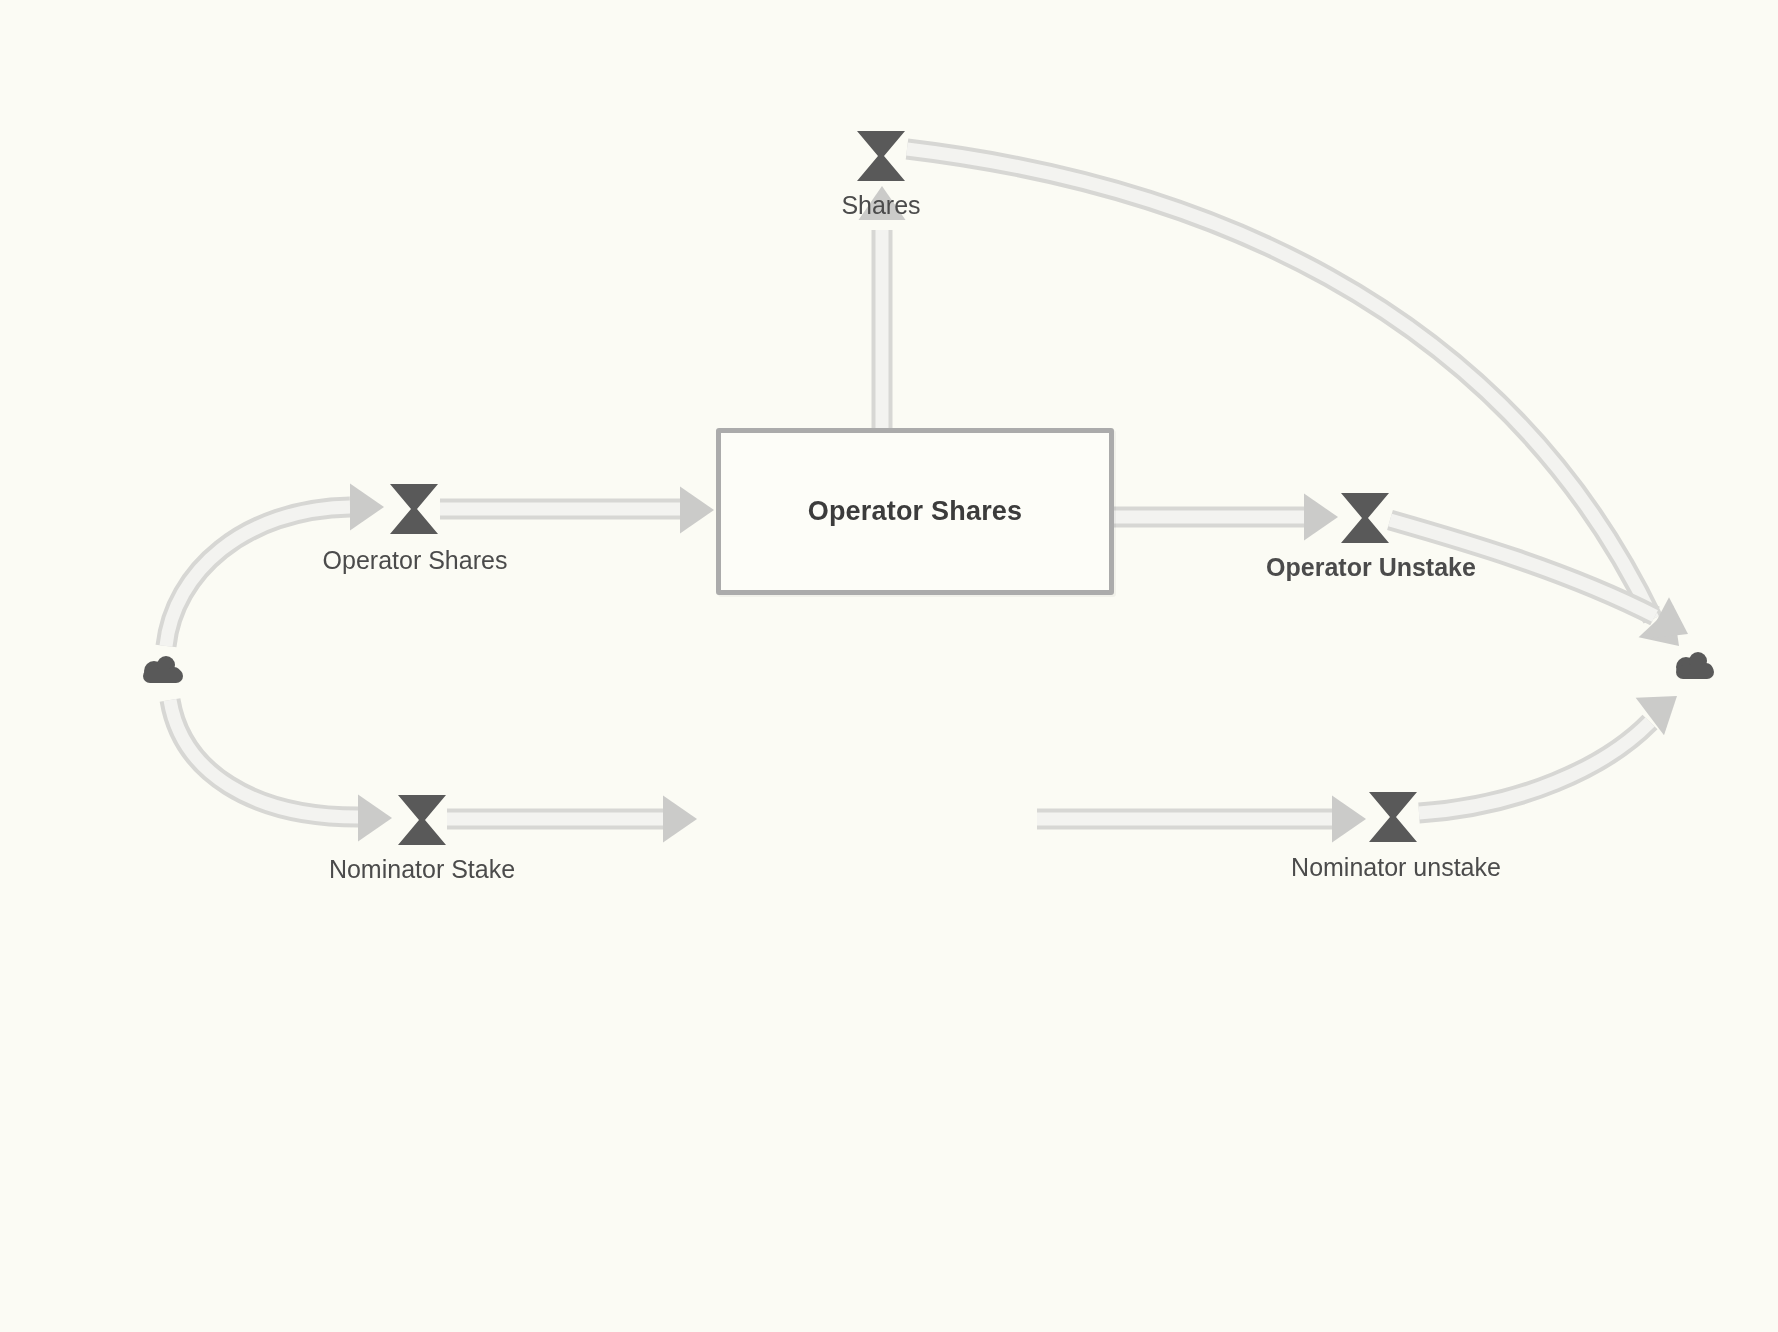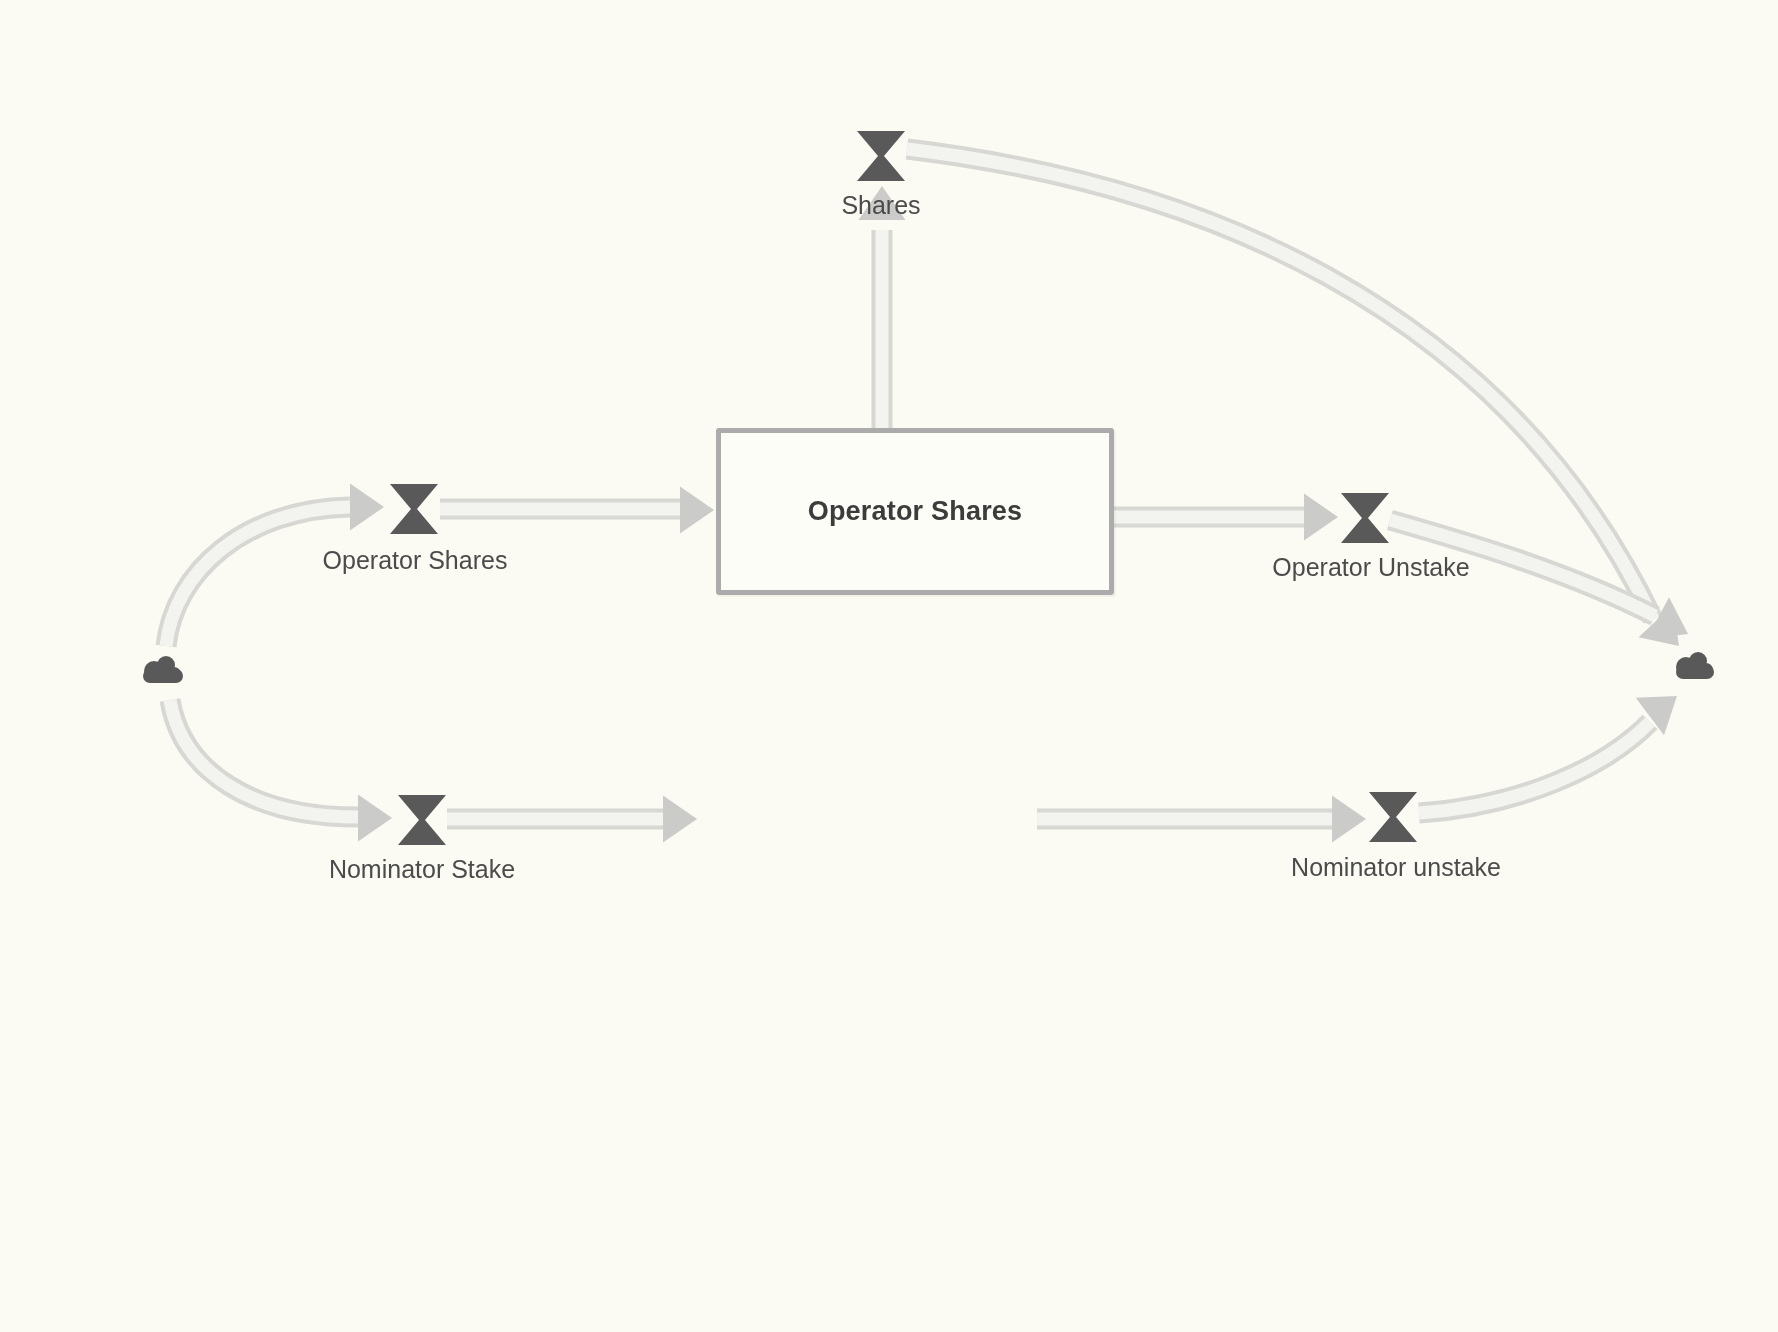--- a/index.html
+++ b/index.html
@@ -39,21 +39,21 @@
   }
   .flow-label{
     position:absolute;transform:translate(-50%,-50%);
     font-size:25px;color:var(--label-text);
     white-space:nowrap;text-align:center;
   }
   #stock-operator-shares{left:716px;top:428px;width:398px;height:167px;}
   #stock-nominator-shares{left:700px;top:735px;width:333px;height:168px;}
   #label-slash{left:881px;top:205px;}
   #label-operator-stake{left:415px;top:560px;}
-  #label-operator-unstake{left:1371px;top:567px;}
+  #label-operator-unstake{left:1371px;top:567px;font-weight:bold;}
   #label-nominator-stake{left:422px;top:869px;}
   #label-nominator-unstake{left:1396px;top:867px;}
 </style>
 </head>
 <body>
 
 <div class="stage">
 
   <svg width="1778" height="1332" viewBox="0 0 1778 1332">
 

